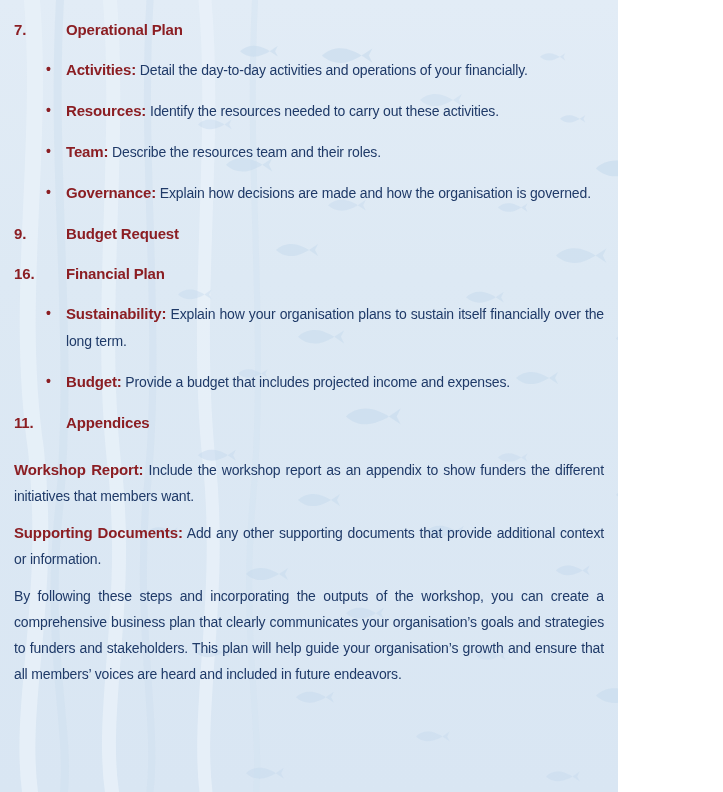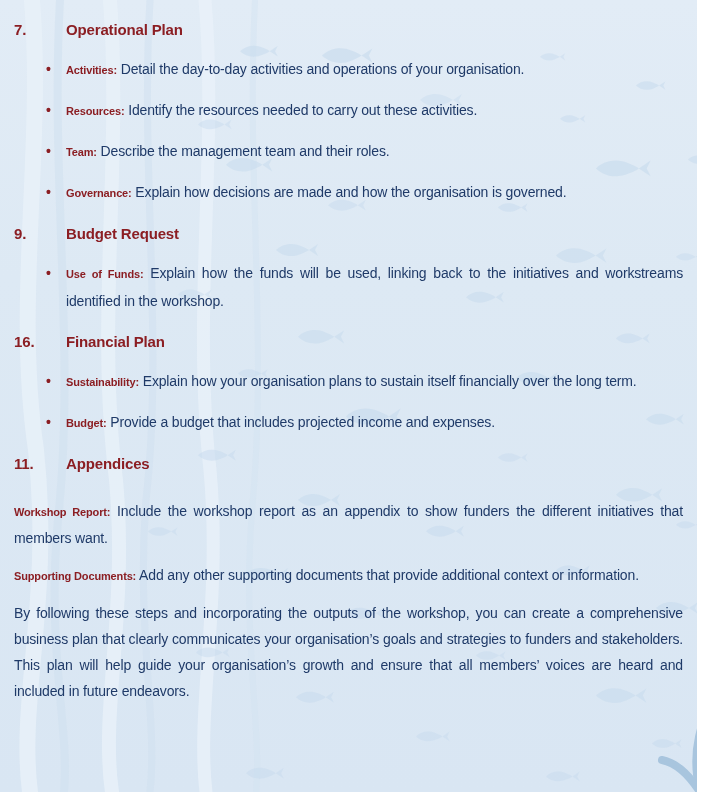--- a/index.html
+++ b/index.html
@@ -1,18 +1,18 @@
 <!DOCTYPE html>
 <html><head>
 <meta charset="utf-8">
 <style>
   html,body{margin:0;padding:0;}
   .page{
     position:relative;
-    width:697px;height:792px;
+    width:618px;height:792px;
     background:linear-gradient(180deg,#e2ecf6 0%,#dde9f4 35%,#d9e6f3 100%);
     overflow:hidden;
     font-family:"Liberation Sans",sans-serif;
     letter-spacing:-0.15px;
   }
   .bg{position:absolute;top:0;left:0;z-index:0;}
   .content{position:relative;z-index:1;padding:16px 14px 0 14px;color:#1f3a68;}
   .section{line-height:27px;margin-bottom:13px;font-size:15px;font-weight:bold;color:#8b1e23;}
   .section .num{display:inline-block;width:52px;}
   ul.bullets{list-style:none;margin:0;padding:0;}
@@ -24,21 +24,21 @@
     font-size:14px;
     text-align:justify;
   }
   ul.bullets li::before{
     content:"•";
     position:absolute;
     left:32px;top:0;
     color:#8b1e23;
     font-weight:bold;
   }
-  .blabel,.plabel{font-weight:bold;color:#8b1e23;font-size:11px;}
+  .blabel,.plabel{font-weight:bold;color:#8b1e23;font-size:15px;}
   .btext{color:#1f3a68;}
   p.para{
     margin:0 0 11px 0;
     font-size:14px;
     line-height:26px;
     text-align:justify;
     color:#1f3a68;
   }
   p.para.first{margin-top:21px;}
 </style>
@@ -114,34 +114,33 @@
 
     <rect x="716" y="540" width="7" height="252" fill="#c4d7e9" opacity="0.7"></rect>
   </svg>
 
   <div class="content">
 
     <div class="section">
       <span class="num">7.</span><span>Operational Plan</span>
     </div>
     <ul class="bullets">
-      <li><span class="blabel">Activities:</span> <span class="btext">Detail the day-to-day activities and operations of your organisation.</span></li>
+      <li><span class="blabel">Activities:</span> <span class="btext">Detail the day-to-day activities and operations of your financially.</span></li>
       <li><span class="blabel">Resources:</span> <span class="btext">Identify the resources needed to carry out these activities.</span></li>
     </ul>
 
     <ul class="bullets">
-      <li><span class="blabel">Team:</span> <span class="btext">Describe the management team and their roles.</span></li>
+      <li><span class="blabel">Team:</span> <span class="btext">Describe the resources team and their roles.</span></li>
       <li><span class="blabel">Governance:</span> <span class="btext">Explain how decisions are made and how the organisation is governed.</span></li>
     </ul>
 
     <div class="section">
       <span class="num">9.</span><span>Budget Request</span>
     </div>
     <ul class="bullets">
-      <li><span class="blabel">Use of Funds:</span> <span class="btext">Explain how the funds will be used, linking back to the initiatives and workstreams identified in the workshop.</span></li>
     </ul>
 
     <div class="section">
       <span class="num">16.</span><span>Financial Plan</span>
     </div>
     <ul class="bullets">
       <li><span class="blabel">Sustainability:</span> <span class="btext">Explain how your organisation plans to sustain itself financially over the long term.</span></li>
       <li><span class="blabel">Budget:</span> <span class="btext">Provide a budget that includes projected income and expenses.</span></li>
     </ul>
 

